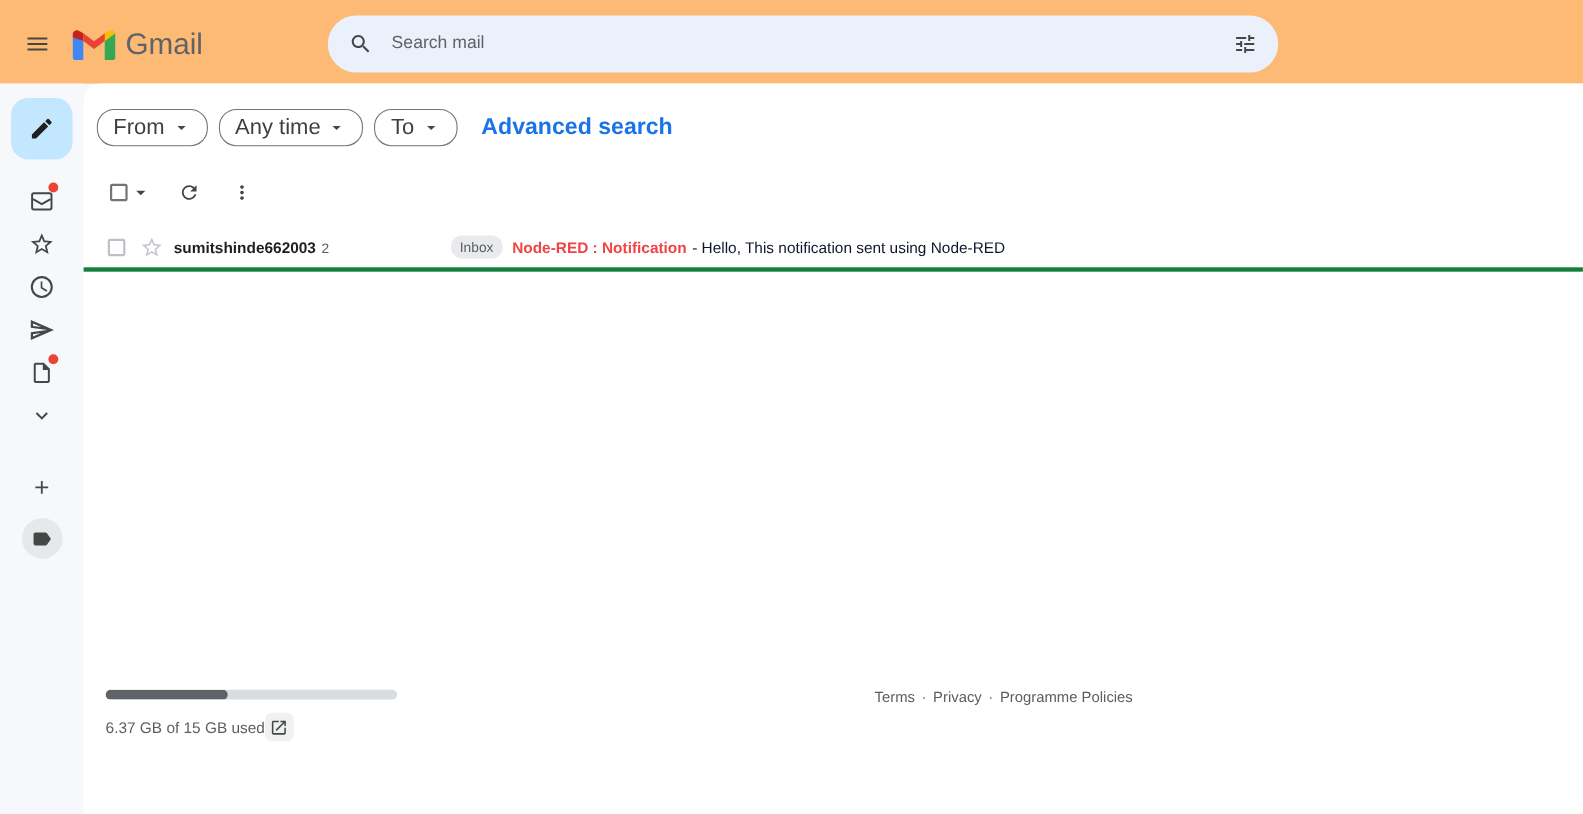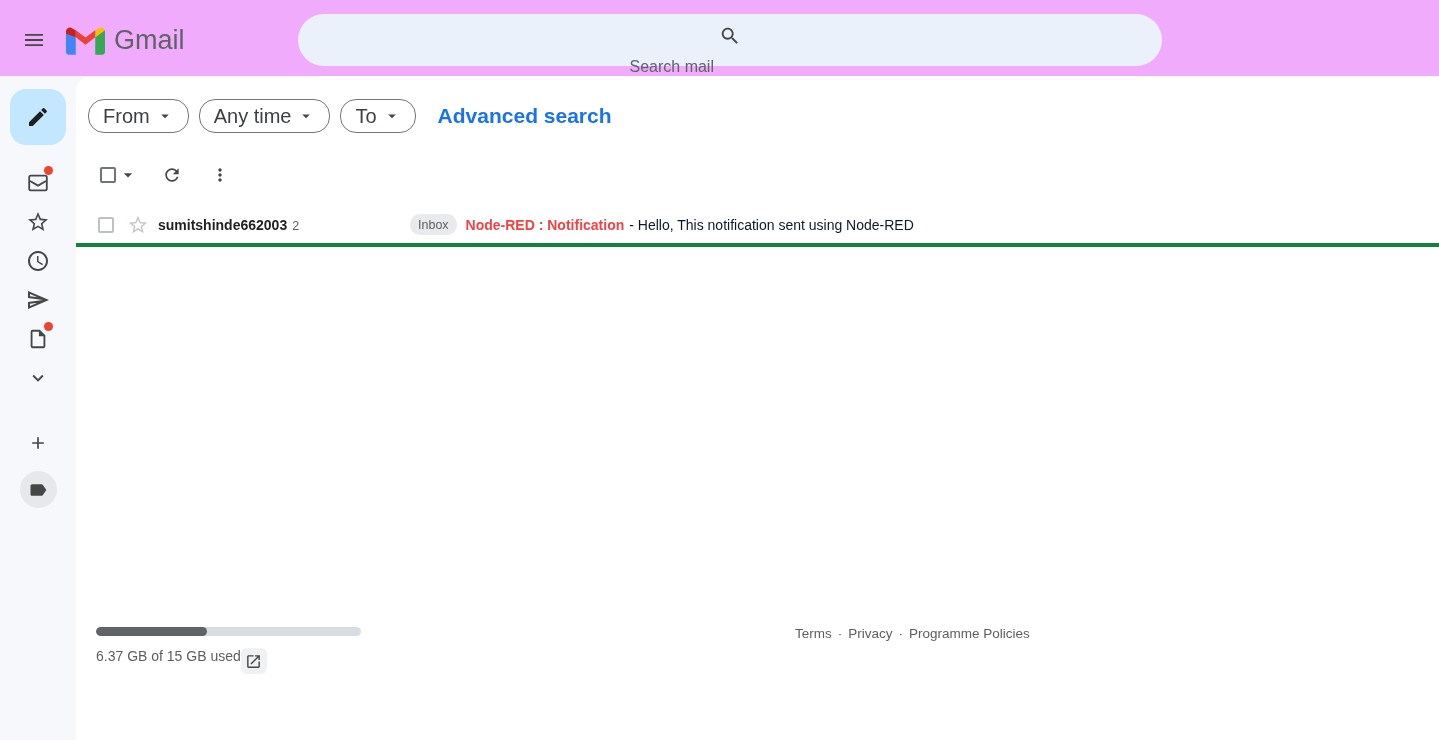--- a/index.html
+++ b/index.html
@@ -2,30 +2,30 @@
 <html><head>
 <meta charset="utf-8">
 <style>
   * { margin:0; padding:0; box-sizing:border-box; }
   html,body { width:1439px; height:740px; overflow:hidden; }
   body {
     font-family:"Liberation Sans","DejaVu Sans",sans-serif;
     background:#f6f8fc; position:relative; color:#202124;
   }
   
-  .header { position:absolute; left:0; top:0; width:1439px; height:76px; background:#f0abfc; }
+  .header { position:absolute; left:0; top:0; width:1439px; height:76px; background:#fdba74; }
   .hamburger-btn {
     position:absolute; left:10px; top:16px; width:48px; height:48px; border:none; background:transparent;
     border-radius:50%; display:flex; align-items:center; justify-content:center; cursor:pointer;
   }
   .logo { position:absolute; left:66px; top:22px; height:36px; display:flex; align-items:center; gap:9px; cursor:pointer; }
   .logo-word { font-size:27px; color:#5f6368; letter-spacing:0; }
   .searchbar {
     position:absolute; left:298px; top:14px; width:864px; height:52px; background:#eaf1fb;
-    border-radius:26px; display:flex; align-items:center; padding:0 8px;flex-direction:column;
+    border-radius:26px; display:flex; align-items:center; padding:0 8px;
   }
   .icon-btn {
     width:44px; height:44px; border:none; background:transparent; border-radius:50%;
     display:flex; align-items:center; justify-content:center; cursor:pointer; flex:0 0 auto;
   }
   .search-input {
     flex:1; border:none; background:transparent; outline:none; font-size:16px; color:#202124;
     font-family:"Liberation Sans","DejaVu Sans",sans-serif; padding-left:6px;
   }
   .search-input::placeholder { color:#5f6368; opacity:1; }
@@ -79,21 +79,21 @@
   .inbox-badge {
     display:inline-flex; align-items:center; height:21px; padding:0 8px; border-radius:10px;
     background:#e8eaed; color:#5e5e5e; font-size:12.5px; flex:0 0 auto;
   }
   .subject { margin-left:9px; font-weight:bold; font-size:14px; color:#ef4444; }
   .snippet { margin-left:5px; font-size:14px; color:#0f172a; overflow:hidden; text-overflow:ellipsis; }
   
   .storage { position:absolute; left:20px; top:551px; width:265px; }
   .storage-bar { width:265px; height:9px; border-radius:5px; background:#d9dce0; overflow:hidden; }
   .storage-fill { height:100%; background:#5f6368; border-radius:5px; width:42%; }
-  .storage-line { margin-top:12px; display:flex; }
+  .storage-line { margin-top:12px; display:flex; align-items:center; }
   .storage-text { font-size:14px; color:#5e5e5e; }
   .open-new-btn {
     width:26px; height:26px; border:none; border-radius:6px; background:#f0f1f2;
     display:flex; align-items:center; justify-content:center; cursor:pointer;
   }
   
   .footer { position:absolute; left:719px; top:550px; font-size:13.5px; color:#5e5e5e; display:flex; gap:6px; }
   .footer .flink { cursor:pointer; }
   svg { display:block; }
 </style>

